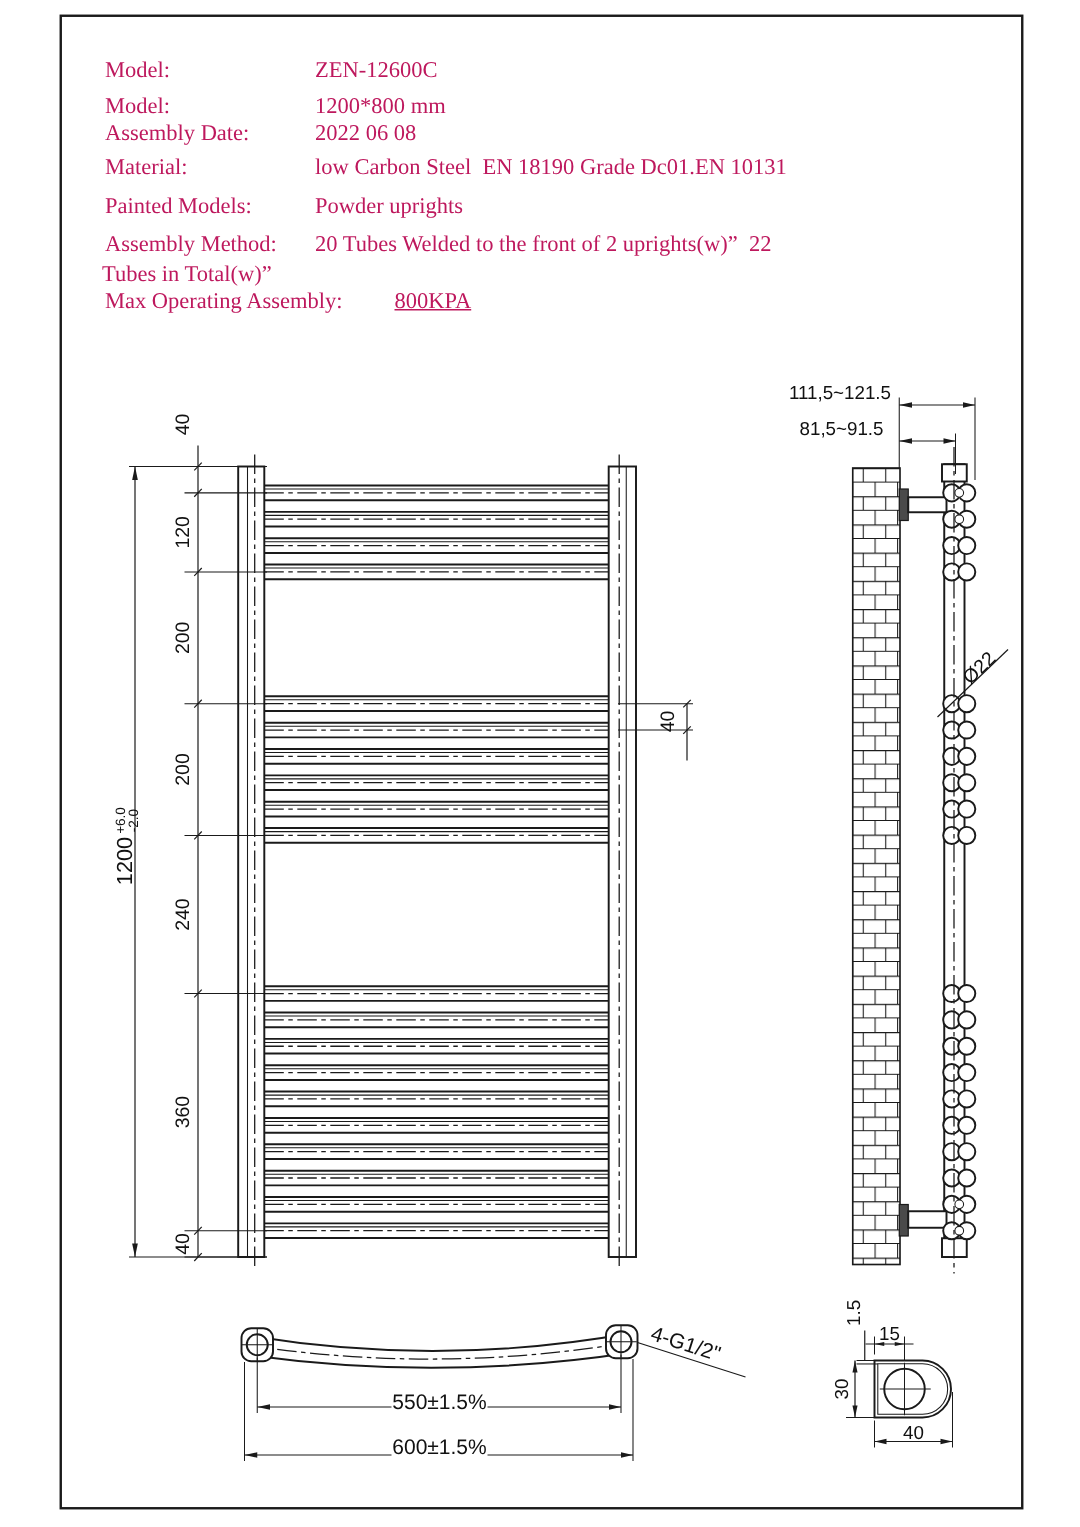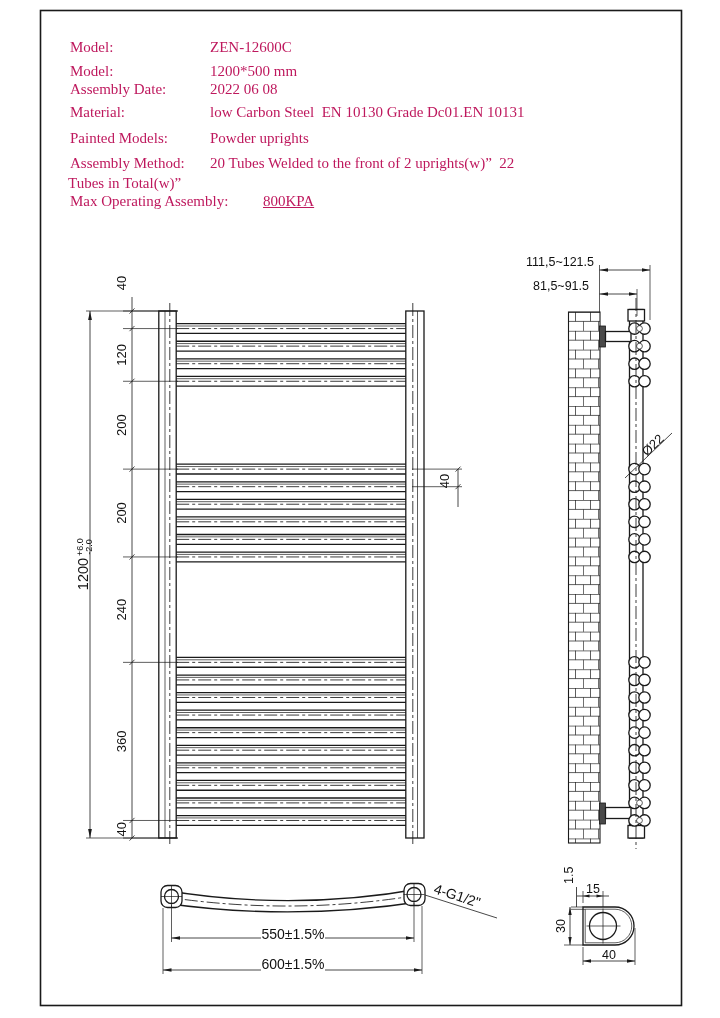--- a/index.html
+++ b/index.html
@@ -347,29 +347,29 @@
     </g>
   </svg>
 
   <div class="spec">
     <div class="spec-row" style="top:39px">
       <span class="lbl">Model:</span>
       <span class="val">ZEN-12600C</span>
     </div>
     <div class="spec-row" style="top:63px">
       <span class="lbl">Model:</span>
-      <span class="val">1200*500 mm</span>
+      <span class="val">1200*800 mm</span>
     </div>
     <div class="spec-row" style="top:81px">
       <span class="lbl">Assembly Date:</span>
       <span class="val">2022 06 08</span>
     </div>
     <div class="spec-row" style="top:104px">
       <span class="lbl">Material:</span>
-      <span class="val">low Carbon Steel  EN 10130 Grade Dc01.EN 10131</span>
+      <span class="val">low Carbon Steel  EN 18190 Grade Dc01.EN 10131</span>
     </div>
     <div class="spec-row" style="top:130px">
       <span class="lbl">Painted Models:</span>
       <span class="val">Powder uprights</span>
     </div>
     <div class="spec-row" style="top:155px">
       <span class="lbl">Assembly Method:</span>
       <span class="val">20 Tubes Welded to the front of 2 uprights(w)”  22</span>
     </div>
     <div class="spec-row" style="top:175px">

